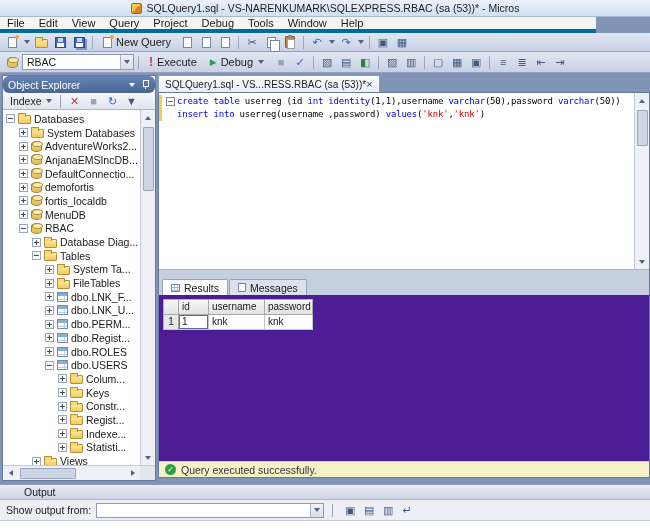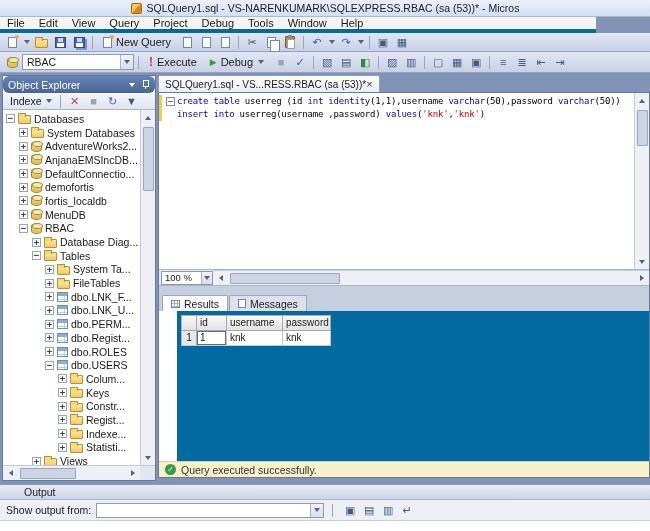--- a/index.html
+++ b/index.html
@@ -117,21 +117,21 @@
   .zoom-row { height:16px; flex:none; display:flex; align-items:center; background:#e4e7ef; border-top:1px solid #aab4cc; }
   .zoom-combo { width:52px; height:14px; margin-left:2px; background:#fff; border:1px solid #8e9ab5;
     display:inline-flex; align-items:center; justify-content:space-between; padding-left:3px; font-size:9.5px; flex:none; }
   .zoom-combo .tb-combo-btn { width:11px; }
 
   .splitter-strip { height:8px; flex:none; background:#c6cfe0; border-top:1px solid #aab4cc; }
   .results-tabs { height:18px; flex:none; background:#c6cfe0; display:flex; align-items:flex-end; padding-left:3px; gap:1px; }
   .rtab { display:inline-flex; align-items:center; gap:4px; height:16px; padding:0 8px; font-size:10.5px;
     background:#dce1ec; border:1px solid #98a4bd; border-bottom:none; border-radius:2px 2px 0 0; }
   .rtab.active { background:#fff; }
-  .results-area { flex:1; background:#0369a1; overflow:hidden;margin-left:18px; }
+  .results-area { flex:1; background:#4c1d95; overflow:hidden; }
   .grid { display:inline-block; margin:4px; border-top:1px solid #b0b0b0; border-left:1px solid #b0b0b0; font-size:10px; }
   .grid-row { display:flex; }
   .gcell { height:15px; line-height:14px; padding:0 3px; border-right:1px solid #c8c8c8; border-bottom:1px solid #c8c8c8;
     background:#fff; overflow:hidden; white-space:nowrap; }
   .ghead { background:linear-gradient(#f8f8f8,#e2e2e2); border-right-color:#a8a8a8; border-bottom-color:#a8a8a8; }
   .grhead { background:#e8e8e8; text-align:center; border-right-color:#a8a8a8; }
   .gcell.sel { box-shadow:inset 0 0 0 1px #5a6f96; }
 
   .status-yellow { height:16px; flex:none; background:#f7f1c9; border-top:1px solid #d6cf9e;
     display:flex; align-items:center; gap:5px; padding-left:6px; font-size:10.5px; color:#333; }
@@ -518,37 +518,20 @@
       <div class="vscroll">
         <span class="sb-btn">
             <span class="tri-up"></span>
           </span>
         <span class="vthumb" style="height:36px"></span>
         <span class="sb-btn endv">
             <span class="tri-down"></span>
           </span>
       </div>
     </div>
-    <div class="zoom-row">
-      <span class="zoom-combo">
-        <span>100 %</span>
-        <span class="tb-combo-btn">
-            <span class="tri-down"></span>
-          </span>
-      </span>
-      <div class="hscroll">
-        <span class="sb-btn">
-            <span class="tri-left"></span>
-          </span>
-        <span class="hthumb" style="width:110px"></span>
-        <span class="sb-btn endh">
-            <span class="tri-right"></span>
-          </span>
-      </div>
-    </div>
     <div class="splitter-strip"></div>
     <div class="results-tabs">
         <span class="rtab active">
           <span class="ic ic-grid-sm"></span>
           <span>Results</span>
         </span>
         <span class="rtab">
           <span class="ic ic-page-sm"></span>
           <span>Messages</span>
         </span>

